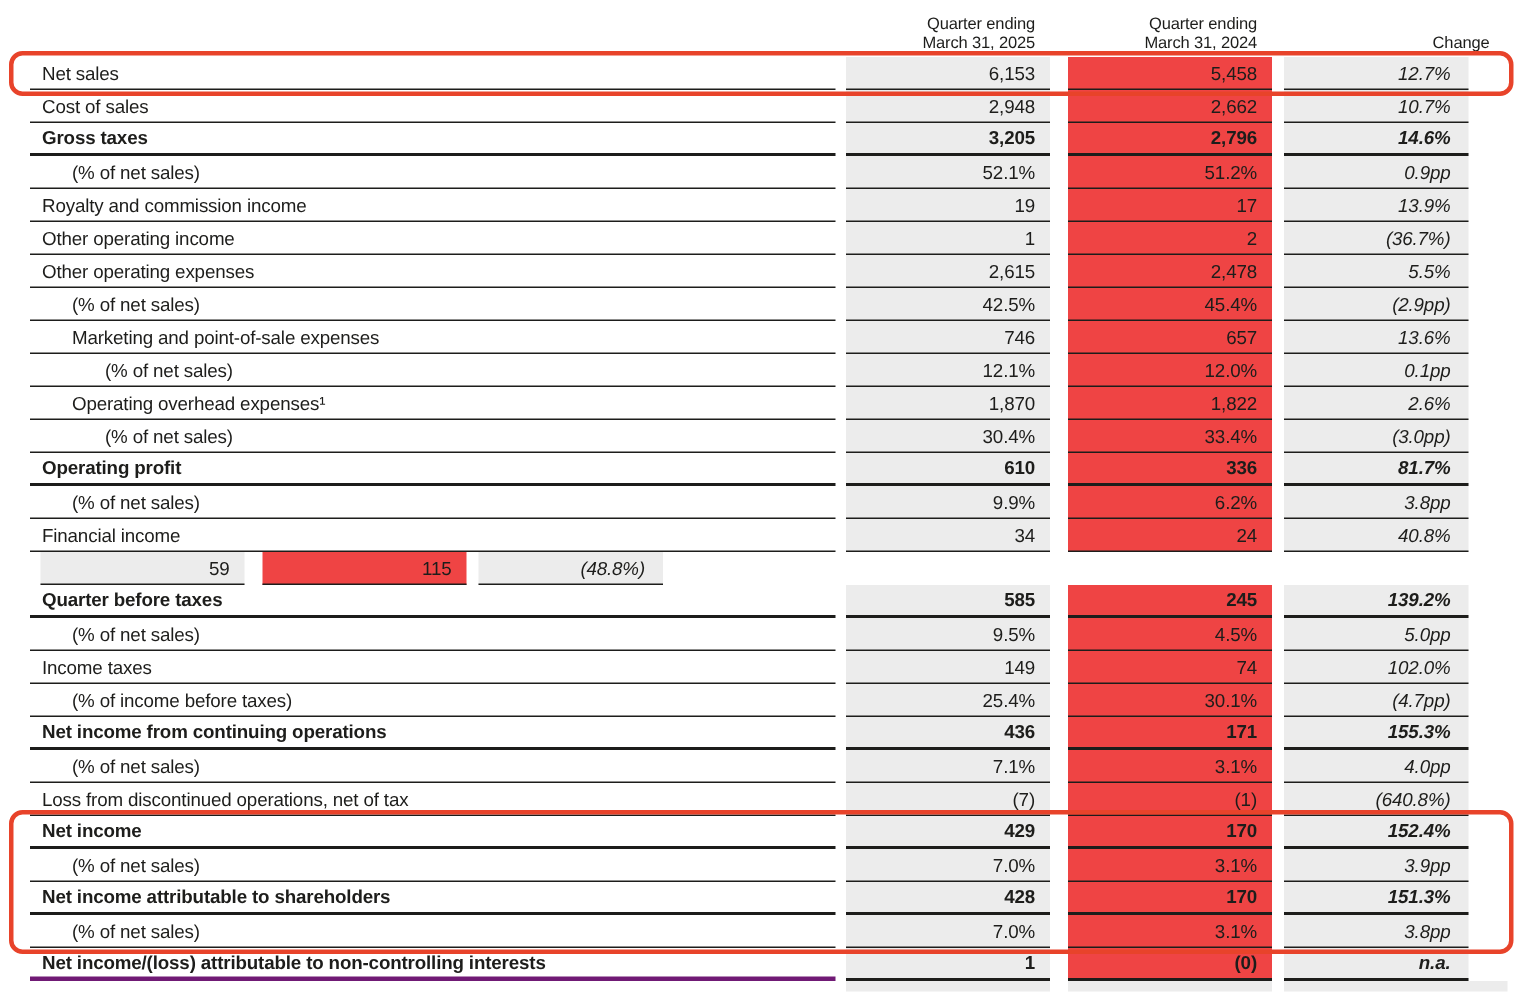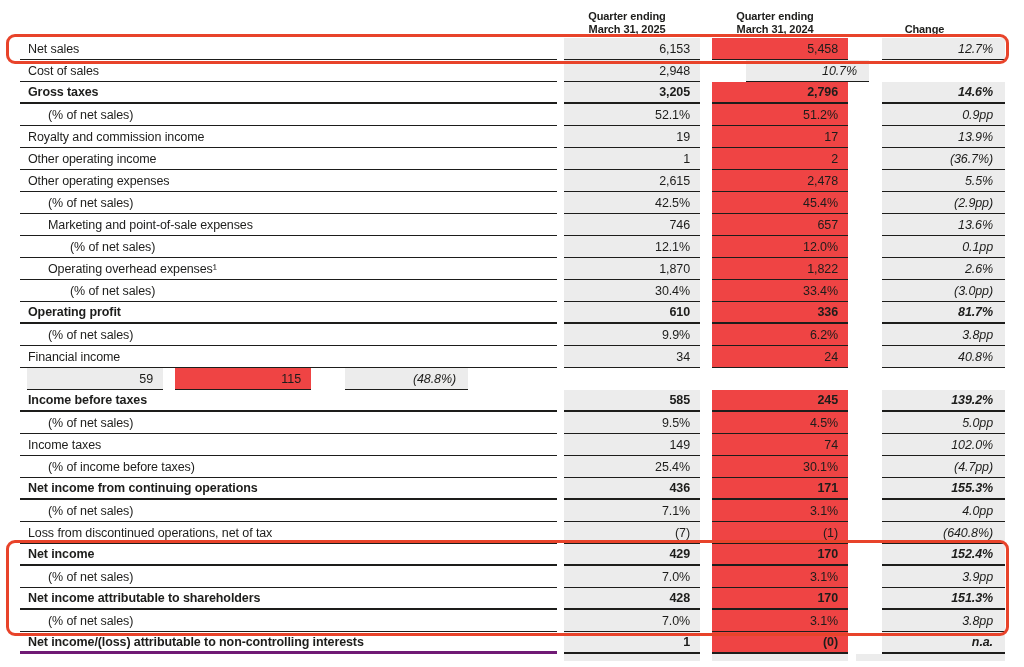--- a/index.html
+++ b/index.html
@@ -16,43 +16,43 @@
   .thead {
     display:flex;
     align-items:flex-end;
     height:38px;
     padding:4px 0 3px 20px;
     box-sizing:border-box;
   }
   .hlabel { width:537px; }
   .hcell {
     font-size:11px;
-    font-weight:bold;
-    text-align:center;
+    font-weight:normal;
+    text-align:right;
     white-space:pre-line;
     line-height:12.5px;
     box-sizing:border-box;
   }
   .hv   { width:136px; padding-right:10px; }
   .hchg { width:149px; padding-right:12px; }
   
   .tbody { }
   .trow { display:flex; height:22px; padding-left:20px; box-sizing:border-box; }
   .cell {
     display:flex; align-items:center;
     box-sizing:border-box;
     font-size:12.5px;
     border-bottom:1.5px solid #1d1d1b;
   }
   .label { width:537px; padding-left:8px; }
   .label.ind1 { padding-left:28px; }
   .label.ind2 { padding-left:50px; }
   .v { width:136px; justify-content:flex-end; padding-right:10px; background:#ececec; }
   .q24 { background:#ef4444; }
-  .chg { width:123px; justify-content:flex-end; padding-right:12px; background:#ececec; font-style:italic;margin-left:26px; }
+  .chg { width:123px; justify-content:flex-end; padding-right:12px; background:#ececec; font-style:italic; }
   .gap1 { width:7px; }  .gap2 { width:12px; }  .gap3 { width:8px; }
   .trow.bold .cell { font-weight:bold; border-bottom-width:2px; }
   .trow.last .label { border-bottom:3px solid #701a75; }
   
   .sliver { display:flex; height:7px; padding-left:20px; box-sizing:border-box; }
   .sliver .s  { box-sizing:border-box; }
   .sliver .sl { width:544px; }
   .sliver .sv { width:136px; background:#ececec; }
   .sliver .sg12 { width:12px; } .sliver .sg8 { width:8px; }
   .sliver .sc { width:149px; background:#ececec; }
@@ -92,20 +92,21 @@
     <div class="gap2"></div>
     <div class="cell v q24">5,458</div>
     <div class="gap3"></div>
     <div class="cell v chg">12.7%</div>
   </div>
       <div class="trow">
     <div class="cell label ind0">Cost of sales</div>
     <div class="gap1"></div>
     <div class="cell v q25">2,948</div>
     <div class="gap2"></div>
+    <div class="cell v q24">2,662</div>
     <div class="gap3"></div>
     <div class="cell v chg">10.7%</div>
   </div>
       <div class="trow bold">
     <div class="cell label ind0">Gross taxes</div>
     <div class="gap1"></div>
     <div class="cell v q25">3,205</div>
     <div class="gap2"></div>
     <div class="cell v q24">2,796</div>
     <div class="gap3"></div>
@@ -221,21 +222,21 @@
   </div>
       <div class="trow">
     <div class="gap1"></div>
     <div class="cell v q25">59</div>
     <div class="gap2"></div>
     <div class="cell v q24">115</div>
     <div class="gap3"></div>
     <div class="cell v chg">(48.8%)</div>
   </div>
       <div class="trow bold">
-    <div class="cell label ind0">Income before taxes</div>
+    <div class="cell label ind0">Quarter before taxes</div>
     <div class="gap1"></div>
     <div class="cell v q25">585</div>
     <div class="gap2"></div>
     <div class="cell v q24">245</div>
     <div class="gap3"></div>
     <div class="cell v chg">139.2%</div>
   </div>
       <div class="trow">
     <div class="cell label ind1">(% of net sales)</div>
     <div class="gap1"></div>

